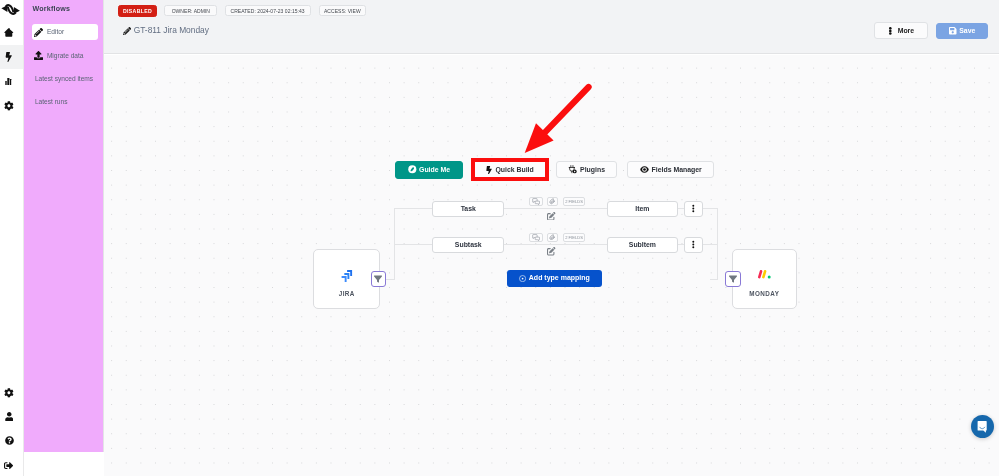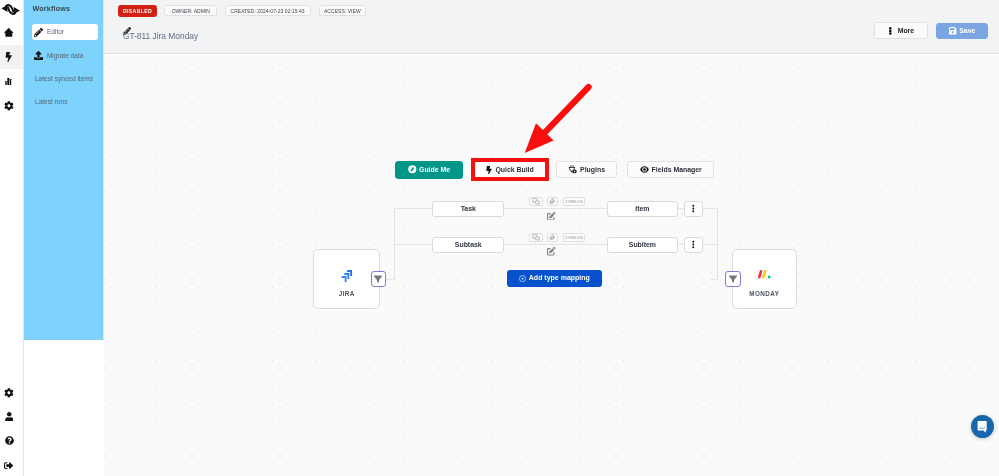--- a/index.html
+++ b/index.html
@@ -10,42 +10,42 @@
 
   
   .rail{position:absolute;left:0;top:0;width:24px;height:476px;background:#fff;
         border-right:1px solid #e9e9ea;box-sizing:border-box;z-index:5;}
   .rail-item{position:absolute;left:0;width:18px;height:23px;display:flex;
              align-items:center;justify-content:center;}
   .rail-item.active{background:#f1f2f3;}
   .rail-item svg{display:block;flex:0 0 auto;}
 
   
-  .sidebar{position:absolute;left:24px;top:0;width:80px;height:340px;
-           background:#7dd3fc;border-right:1px solid #e3e4e6;box-sizing:border-box;z-index:4;}
+  .sidebar{position:absolute;left:24px;top:0;width:80px;height:452px;
+           background:#f0abfc;border-right:1px solid #e3e4e6;box-sizing:border-box;z-index:4;}
   .sb-title{position:absolute;left:8.5px;top:5.4px;font-size:7.1px;font-weight:bold;
             color:#3b4452;letter-spacing:.2px;line-height:8px;}
   .sb-item{position:absolute;left:7.7px;width:66.5px;height:16px;border-radius:3px;
            display:flex;align-items:center;box-sizing:border-box;}
   .sb-item.active{background:#fff;}
   .sb-item .sb-ico{width:9px;height:9px;display:flex;align-items:center;justify-content:center;
                    position:absolute;left:2.8px;}
   .sb-item .sb-lbl{font-size:6.6px;color:#5b6475;white-space:nowrap;letter-spacing:0px;
                    position:absolute;left:15.2px;line-height:7.5px;}
 
   
   .header{position:absolute;left:104px;top:0;width:895px;height:54px;background:#f2f3f5;
           border-bottom:1px solid #e2e3e5;box-sizing:border-box;z-index:3;}
   .chiprow{position:absolute;left:14.4px;top:4.8px;display:flex;align-items:center;}
   .chip{height:11.4px;border:1px solid #dfe1e4;border-radius:2.5px;background:#fafafb;
         display:flex;align-items:center;justify-content:center;font-size:5px;color:#42464d;
         letter-spacing:0.05px;box-sizing:border-box;font-weight:500;}
   .chip.disabled{background:#d31f14;border-color:#d31f14;color:#fff;font-weight:bold;
         letter-spacing:.35px;height:11.9px;font-size:5.2px;}
-  .titlerow{position:absolute;left:18.9px;top:25.5px;display:flex;align-items:flex-start;gap:2.4px;flex-direction:column;}
+  .titlerow{position:absolute;left:18.9px;top:25.5px;display:flex;align-items:flex-start;gap:2.4px;}
   .titlerow .t-ico{width:8.4px;height:8.4px;display:block;margin-top:-4.5px;}
   .titlerow .t-txt{font-size:8.4px;color:#626e82;letter-spacing:0px;line-height:9.5px;}
   .hbtns{position:absolute;left:769.9px;top:22.2px;display:flex;align-items:flex-start;}
   .btn{border-radius:3px;display:flex;align-items:center;justify-content:center;
        box-sizing:border-box;font-size:6.9px;font-weight:bold;line-height:8px;}
   .btn svg{flex:0 0 auto;display:block;}
   .btn-more{width:53.9px;height:17.3px;background:#fbfbfc;border:1px solid #e0e2e5;color:#222;
             justify-content:flex-start;padding-left:14.6px;}
   .btn-save{width:51.6px;height:16.6px;margin-left:8.4px;margin-top:.7px;background:#7ba4e3;
             border:1px solid #7ba4e3;color:#fff;justify-content:flex-start;padding-left:12px;}

